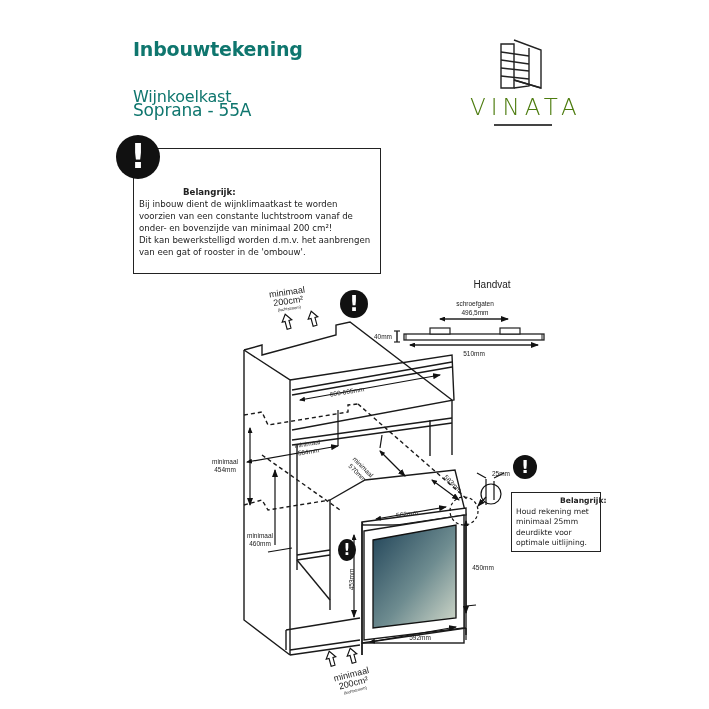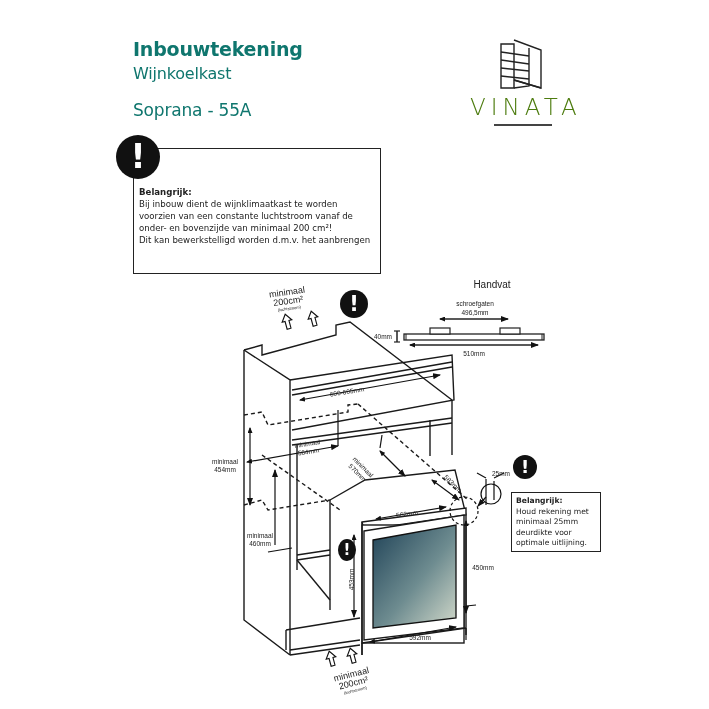--- a/index.html
+++ b/index.html
@@ -1,27 +1,27 @@
 <!DOCTYPE html>
 <html><head>
 <meta charset="utf-8">
 <style>
   html, body { margin:0; padding:0; background:#ffffff; }
   body { width:709px; height:709px; position:relative; overflow:hidden; font-family:"DejaVu Sans", sans-serif; color:#111; }
   .title { position:absolute; left:133px; font-family:"DejaVu Sans", sans-serif; color:#0f766e; white-space:nowrap; letter-spacing:-0.2px; }
   #t1 { top:38px; font-size:19px; font-weight:bold; }
-  #t2 { top:64px; font-size:16px; }
+  #t2 { top:87px; font-size:16px; }
   #t3 { top:100px; font-size:17px; }
   .logo-text { position:absolute; left:470px; top:94px; width:110px; text-align:center; font-size:23px; letter-spacing:5px; font-weight:300; font-family:"DejaVu Sans", sans-serif; color:#4d7c0f; }
   .notice { position:absolute; border:1.5px solid #222; background:#fff; font-size:8.6px; line-height:12px; color:#222; }
   #notice1 { left:133px; top:148px; width:246px; height:124px; padding:0; }
   #notice1 .body { position:absolute; left:5px; top:37px; right:3px; }
   #notice2 { left:511px; top:492px; width:88px; height:58px; font-size:7.6px; line-height:10.5px; }
   #notice2 .body { position:absolute; left:4px; top:3px; }
-  .b { font-weight:bold; }
+  .b { font-weight:bold;margin-left:44px; }
   .excl { position:absolute; border-radius:50%; background:#111; color:#fff; font-weight:bold; text-align:center; font-family:"DejaVu Sans", sans-serif; }
   #excl1 { left:116px; top:135px; width:44px; height:44px; font-size:33px; line-height:44px; }
   #excl2 { left:340px; top:290px; width:28px; height:28px; font-size:21px; line-height:28px; }
   #excl3 { left:338px; top:539px; width:18px; height:22px; font-size:15px; line-height:22px; }
   #excl4 { left:513px; top:455px; width:24px; height:24px; font-size:18px; line-height:24px; }
   svg#drawing { position:absolute; left:0; top:0; }
   .lbl { position:absolute; font-family:"Liberation Sans", sans-serif; color:#222; white-space:nowrap; text-align:center; }
 </style>
 </head>
 <body>
@@ -148,20 +148,21 @@
 <div class="logo-text">VINATA</div>
 <div style="position:absolute;left:494px;top:124px;width:58px;height:2px;background:#444;"></div>
 
 <div class="notice" id="notice1">
   <div class="body">
     <div class="b">Belangrijk:</div>
     <div>Bij inbouw dient de wijnklimaatkast te worden</div>
     <div>voorzien van een constante luchtstroom vanaf de</div>
     <div>onder- en bovenzijde van minimaal 200 cm²!</div>
     <div>Dit kan bewerkstelligd worden d.m.v. het aanbrengen</div>
+    <div>van een gat of rooster in de 'ombouw'.</div>
   </div>
 </div>
 <div class="excl" id="excl1">!</div>
 
 <div class="notice" id="notice2">
   <div class="body">
     <div class="b">Belangrijk:</div>
     <div>Houd rekening met</div>
     <div>minimaal 25mm</div>
     <div>deurdikte voor</div>

